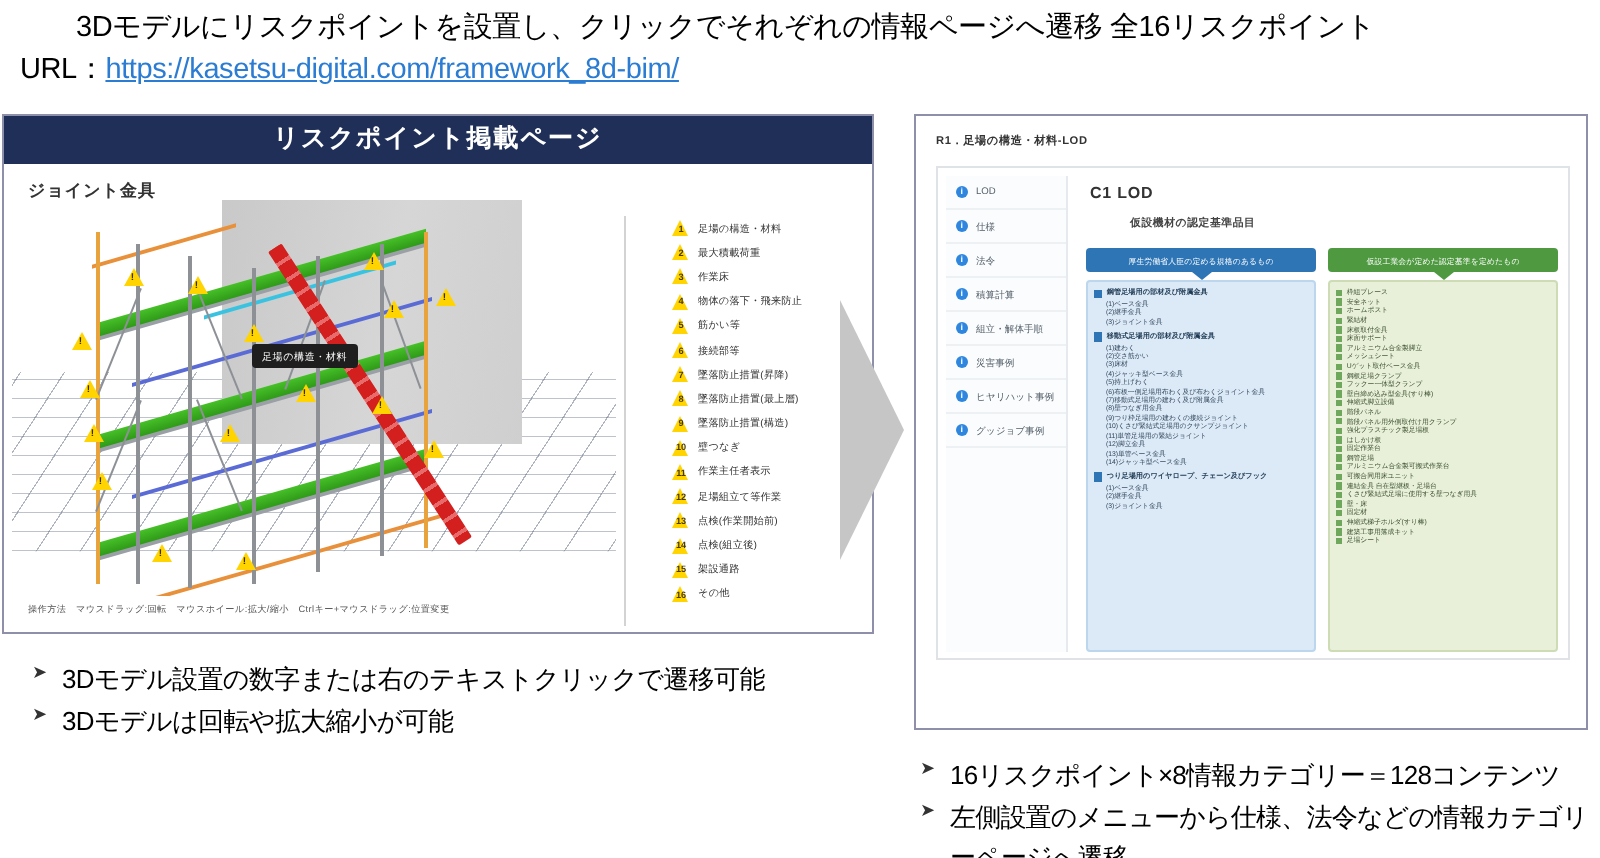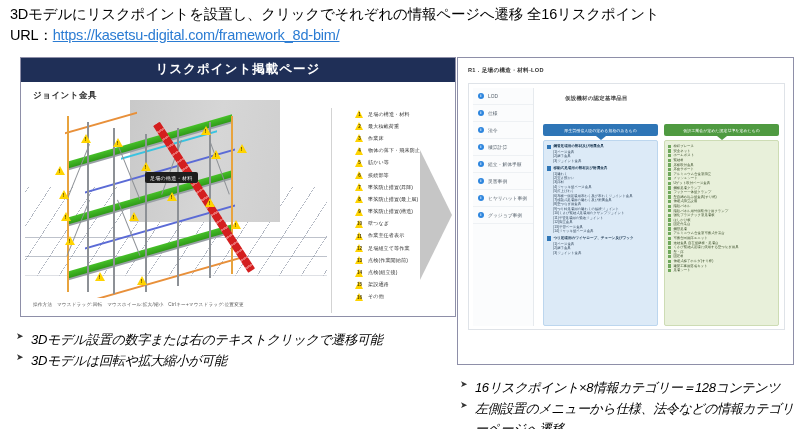--- a/index.html
+++ b/index.html
@@ -9,36 +9,36 @@
     font-family:"Liberation Sans","DejaVu Sans",sans-serif;
     color:#000;
     overflow:hidden;
     position:relative;
   }
   
   #top-heading{
     position:absolute;left:10px;top:4px;width:780px;
     font-size:14.5px;line-height:1.45;letter-spacing:-0.2px;
   }
-  #top-heading .line1{display:block;white-space:nowrap;}
+  #top-heading .line1{display:block;white-space:nowrap;margin-left:28px;}
   #top-heading .line2{display:block;white-space:nowrap;}
   #url-link{color:#2b7cd3;margin-top:20px;}
 
   
   .panel{
     position:absolute;background:#fff;
     border:1px solid #8e8fa8;
     box-sizing:border-box;
   }
   .panel-header{
     background:#1f2f57;color:#fff;text-align:center;
     font-size:12.5px;font-weight:bold;letter-spacing:1px;
     padding:3px 0 4px 0;
   }
-  #left-panel{left:20px;top:57px;width:436px;height:260px;}
+  #left-panel{left:1px;top:57px;width:436px;height:260px;}
   #right-panel{left:457px;top:57px;width:337px;height:308px;}
 
   
   #left-body{position:relative;width:100%;height:233px;background:#fff;}
   #rp-title{
     position:absolute;left:12px;top:8px;
     font-size:8.5px;font-weight:bold;color:#333;letter-spacing:.5px;
   }
   
   #scene{
@@ -184,21 +184,21 @@
   .gap{height:2.5px;}
 
   
   .bullets{position:absolute;font-size:13px;line-height:1.52;}
   #left-bullets{left:16px;top:330px;width:420px;}
   #right-bullets{left:460px;top:378px;width:335px;}
   .bullet{display:flex;align-items:flex-start;margin-bottom:1px;}
   .bullet .mark{
     flex:0 0 auto;width:15px;font-size:12px;color:#333;line-height:1.52;
   }
-  .bullet .btxt{flex:1;letter-spacing:-0.3px;font-style:italic;}
+  .bullet .btxt{flex:1;letter-spacing:-0.3px;}
   #right-bullets .bullet .btxt{letter-spacing:-0.4px;}
 </style>
 </head>
 <body>
 
 <div id="top-heading">
   <span class="line1">3Dモデルにリスクポイントを設置し、クリックでそれぞれの情報ページへ遷移  全16リスクポイント</span>
   <span class="line2"><span>URL：</span><a id="url-link" href="#">https://kasetsu-digital.com/framework_8d-bim/</a></span>
 </div>
 
@@ -417,20 +417,21 @@
           <div class="sm-item">
             <span class="sm-dot"></span>
             <span class="sm-txt">ヒヤリハット事例</span>
           </div>
           <div class="sm-item">
             <span class="sm-dot"></span>
             <span class="sm-txt">グッジョブ事例</span>
           </div>
         </div>
       <div id="content-area">
+        <div id="c1-title">C1 LOD</div>
         <div id="c1-sub">仮設機材の認定基準品目</div>
         <div id="two-col">
             <div class="col">
               <div class="col-head blue">厚生労働省人臣の定める規格のあるもの</div>
               <div class="col-caret blue"></div>
               <div class="col-body blue">
                 <div class="grp-head">
                   <span class="sq blue"></span>
                   <span class="gt">鋼管足場用の部材及び附属金具</span>
                 </div>

